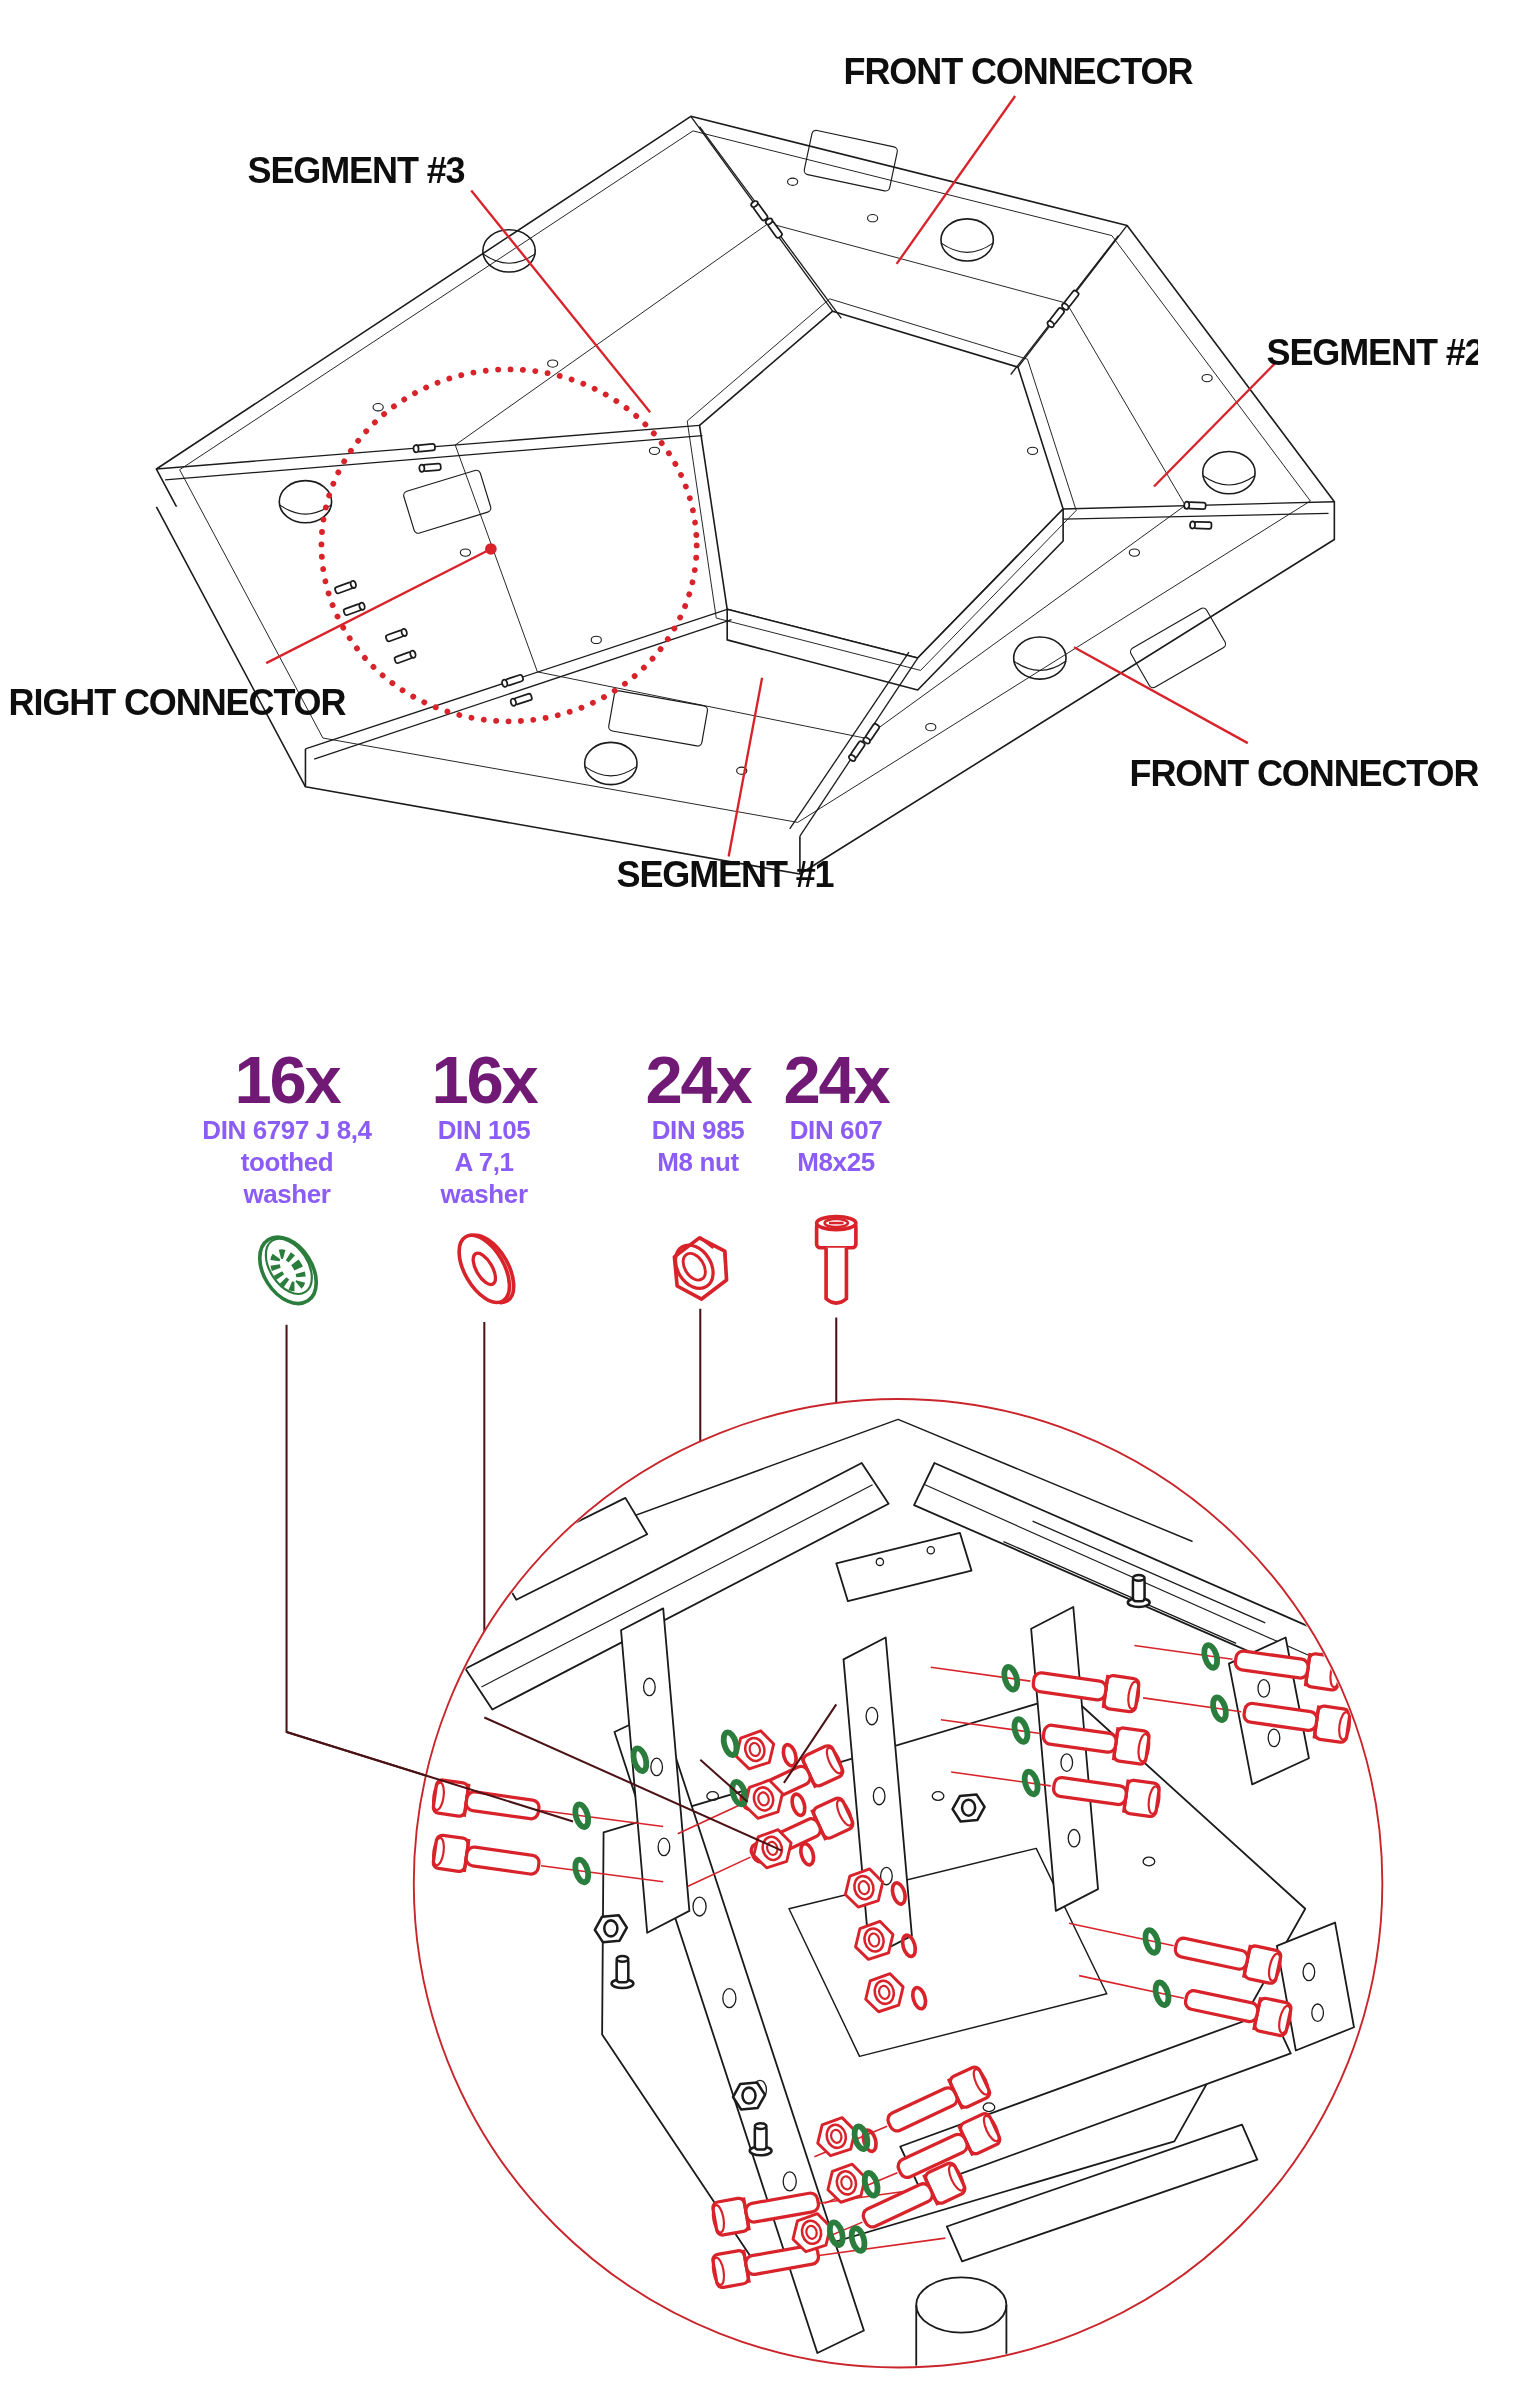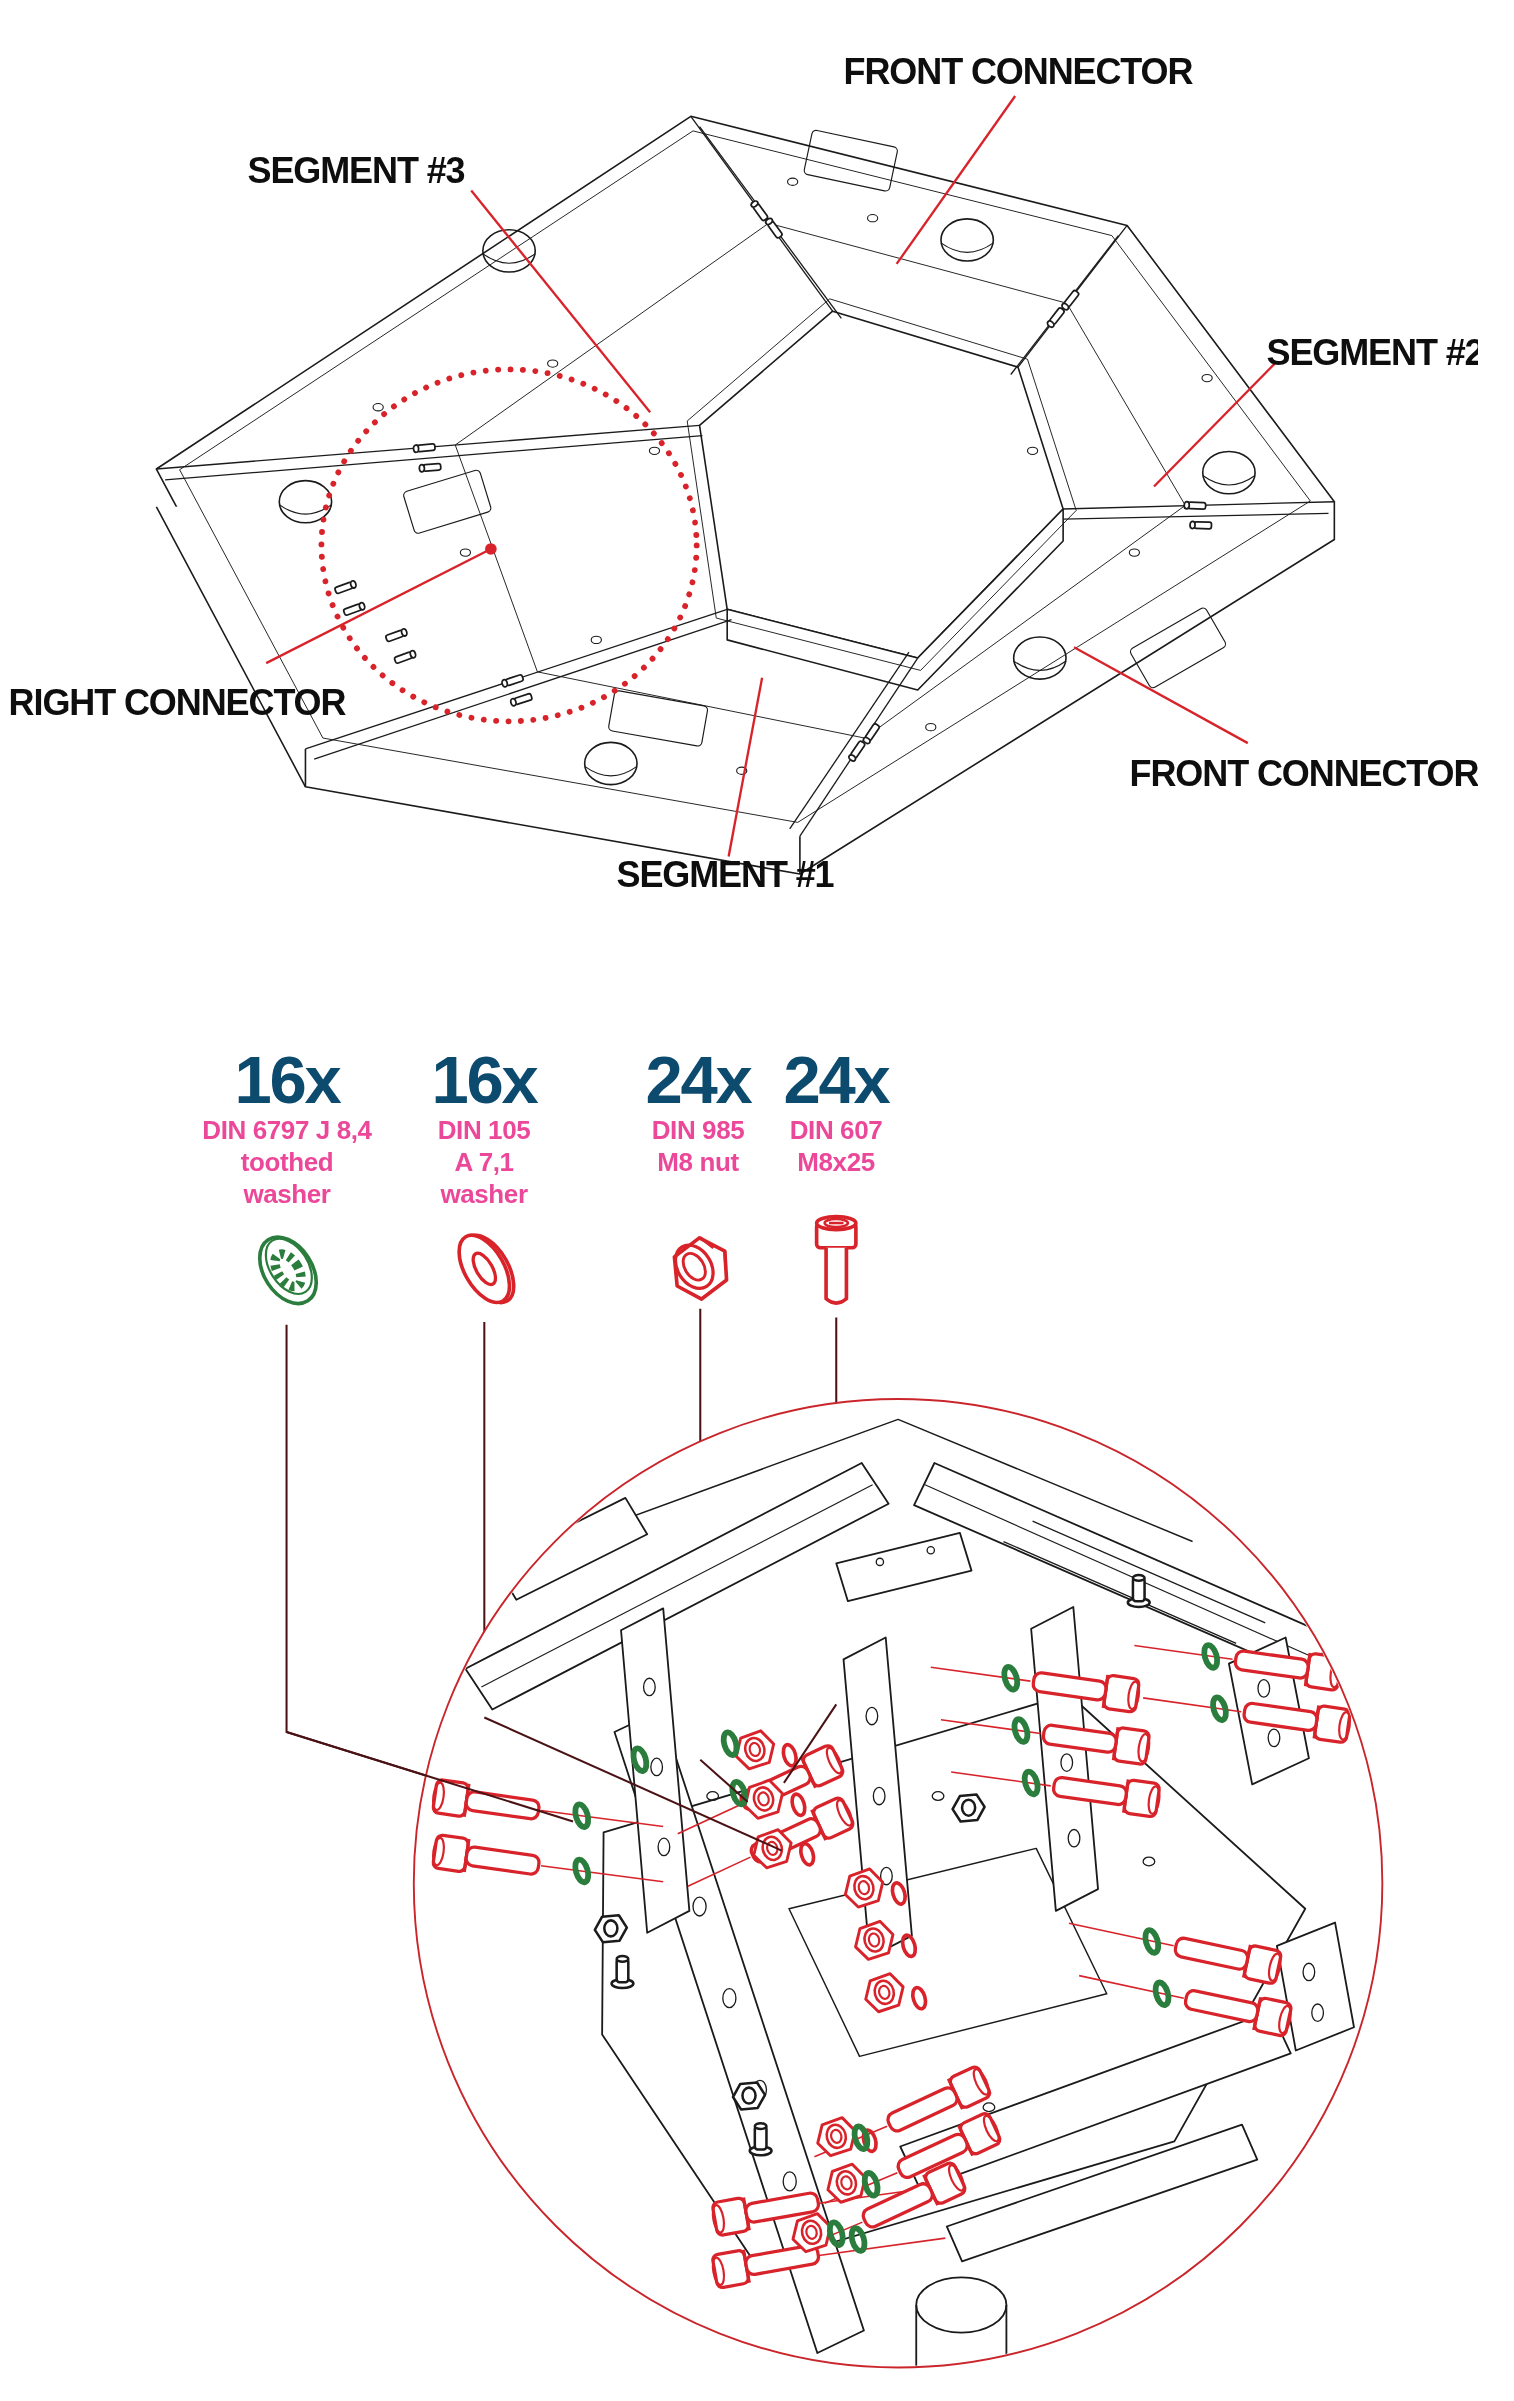--- a/index.html
+++ b/index.html
@@ -8,26 +8,26 @@
     font-family:"Liberation Sans",sans-serif;overflow:hidden;
   }
   .stage svg.art{position:absolute;left:0;top:0;}
   .callout{
     position:absolute;transform:translate(-50%,-50%);
     font-weight:700;font-size:36px;letter-spacing:-1.1px;
     color:#0e0e0e;white-space:nowrap;
   }
   .qty{
     position:absolute;transform:translate(-50%,0);
-    font-weight:700;font-size:67px;letter-spacing:-2.2px;color:#0c4a6e;white-space:nowrap;
+    font-weight:700;font-size:67px;letter-spacing:-2.2px;color:#701a75;white-space:nowrap;
   }
   .desc{
     position:absolute;transform:translate(-50%,0);
     font-weight:700;font-size:26px;line-height:32px;letter-spacing:-0.4px;
-    color:#ec4899;text-align:center;white-space:nowrap;
+    color:#8b5cf6;text-align:center;white-space:nowrap;
   }
 </style>
 </head>
 <body>
 
 <div class="stage">
 
 <svg class="art" width="1514" height="2401" viewBox="0 0 2082 3302">
   <defs>
     <clipPath id="dvclip">

